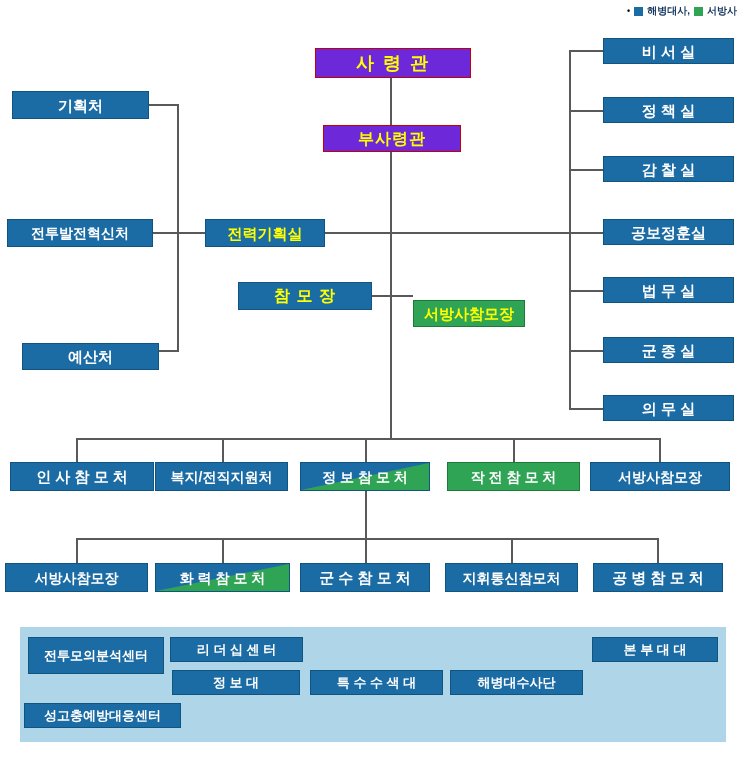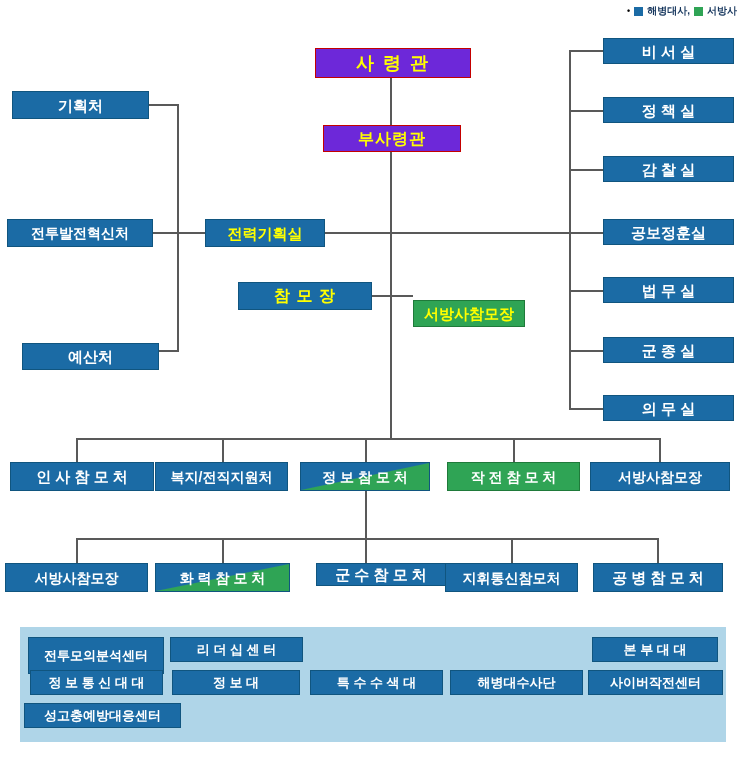--- a/index.html
+++ b/index.html
@@ -89,31 +89,29 @@
   <div class="node blue" style="left:603px;top:395px;width:131px;height:26px">의 무 실</div>
 
   <div class="node blue" style="left:10px;top:462px;width:144px;height:29px">인 사 참 모 처</div>
   <div class="node blue fs14" style="left:155px;top:462px;width:133px;height:29px">복지/전직지원처</div>
   <div class="node split fs14" style="left:300px;top:462px;width:130px;height:29px">정 보 참 모 처</div>
   <div class="node green fs14" style="left:447px;top:462px;width:133px;height:29px">작 전 참 모 처</div>
   <div class="node blue fs14" style="left:590px;top:462px;width:140px;height:29px">서방사참모장</div>
 
   <div class="node blue fs14" style="left:5px;top:563px;width:143px;height:29px">서방사참모장</div>
   <div class="node split fs14" style="left:155px;top:563px;width:135px;height:29px">화 력 참 모 처</div>
-  <div class="node blue" style="left:316px;top:563px;width:130px;height:23px">군 수 참 모 처</div>
+  <div class="node blue" style="left:300px;top:563px;width:130px;height:29px">군 수 참 모 처</div>
   <div class="node blue" style="left:593px;top:563px;width:130px;height:29px">공 병 참 모 처</div>
   <div class="node blue fs14" style="left:445px;top:563px;width:133px;height:29px">지휘통신참모처</div>
 
   <div id="panel"></div>
 
   <div class="node blue fs13" style="left:28px;top:637px;width:136px;height:37px">전투모의분석센터</div>
   <div class="node blue fs13" style="left:170px;top:637px;width:133px;height:25px">리 더 십 센 터</div>
   <div class="node blue fs13" style="left:592px;top:637px;width:126px;height:25px">본 부 대 대</div>
 
-  <div class="node blue fs13" style="left:30px;top:670px;width:133px;height:25px">정 보 통 신 대 대</div>
   <div class="node blue fs13" style="left:172px;top:670px;width:128px;height:25px">정 보 대</div>
   <div class="node blue fs13" style="left:310px;top:670px;width:133px;height:25px">특 수 수 색 대</div>
   <div class="node blue fs13" style="left:450px;top:670px;width:133px;height:25px">해병대수사단</div>
-  <div class="node blue fs13" style="left:588px;top:670px;width:135px;height:25px">사이버작전센터</div>
 
   <div class="node blue fs13" style="left:24px;top:703px;width:157px;height:25px">성고충예방대응센터</div>
 
 </div>
 
 </body></html>

